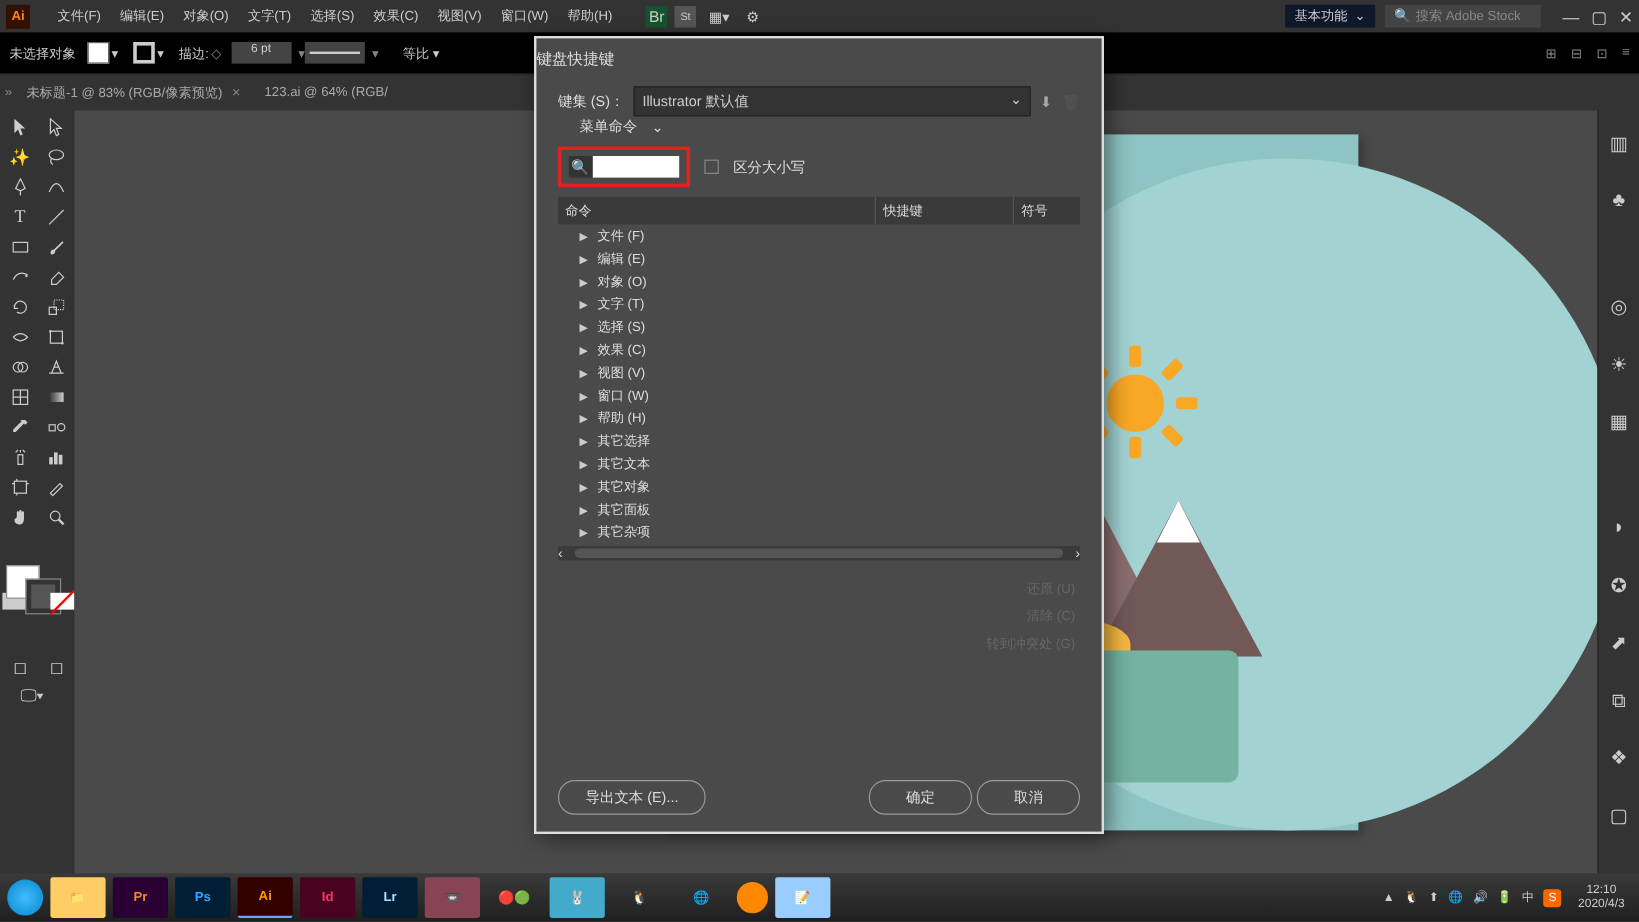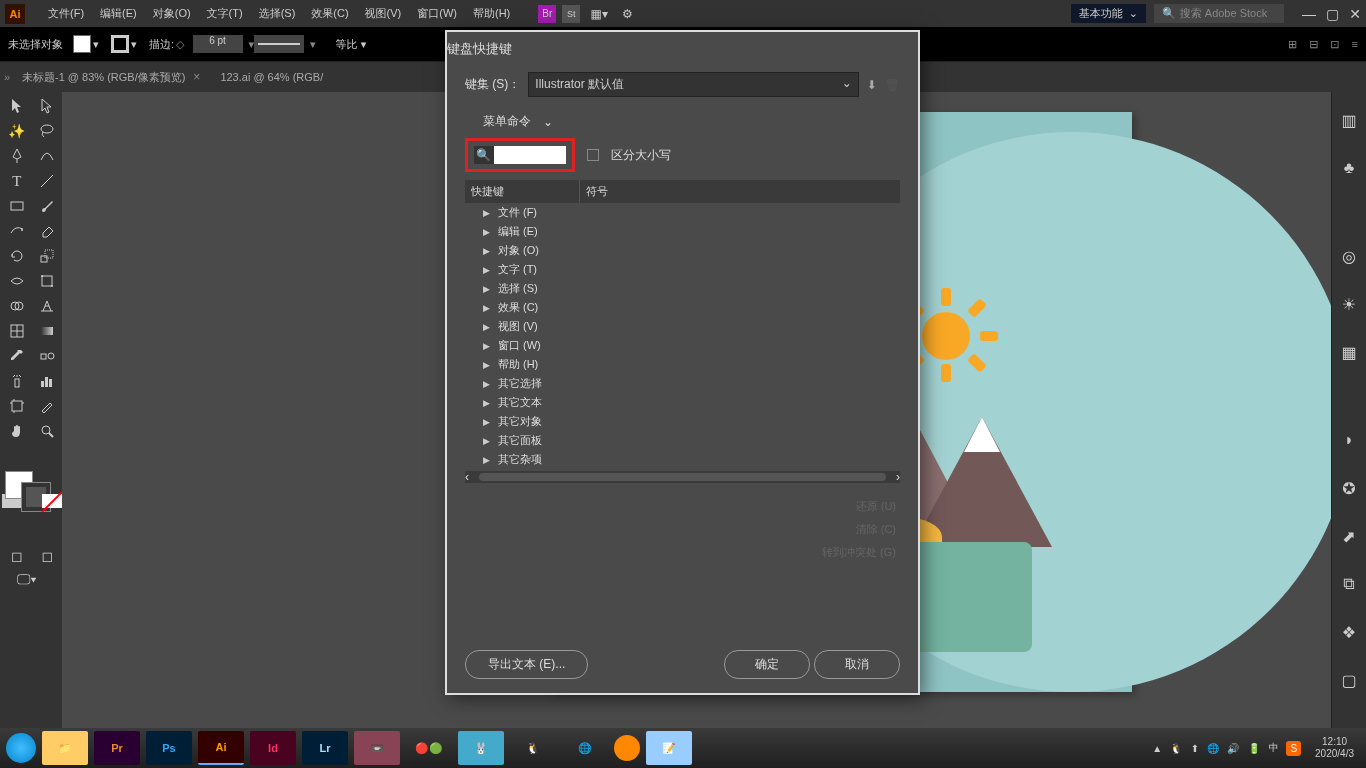--- a/index.html
+++ b/index.html
@@ -71,21 +71,21 @@
 
 
 .statusbar { background: #333; height: 20px; display: flex; align-items: center; color: #ccc; font-size: 10px; padding: 0 5px; gap: 8px; }
 .zoom-select { background: #444; padding: 1px 6px; width: 50px; }
 .nav-btns { display: flex; gap: 4px; color: #888; }
 
 
 .modal { position: absolute; top: 30px; left: 445px; width: 475px; height: 665px; background: #4a4a4a; border: 2px solid #ddd; box-shadow: 4px 4px 18px rgba(0,0,0,.5); color: #ddd; font-size: 12px; }
 .modal-title { text-align: left; padding: 8px 0 14px 0; font-size: 13px; }
 .modal-body { padding: 0 18px; }
-.set-row { display: flex; align-items: center; gap: 8px; margin-bottom: 16px; }
+.set-row { display: flex; align-items: center; gap: 8px; }
 .set-select { flex: 1; background: #333; border: 1px solid #222; color: #ccc; padding: 3px 6px; display: flex; justify-content: space-between; }
 .menutype { display: inline-flex; align-items: center; gap: 12px; margin-left: 18px; margin-bottom: 8px; }
 .search-container { display: flex; align-items: center; gap: 12px; margin-bottom: 8px; }
 .search-box-wrap { border: 3px solid #d22; padding: 5px 6px; display: flex; align-items: center; }
 .search-input { background: #fff; border: none; width: 72px; height: 18px; padding-left: 4px; }
 .search-icon-box { background: #333; width: 20px; height: 18px; display: inline-flex; align-items: center; justify-content: center; margin-right: 0; }
 .checkbox { width: 12px; height: 12px; border: 1px solid #888; display: inline-block; }
 .list-header { display: flex; background: #3a3a3a; font-size: 11px; }
 .list-header > div { padding: 4px 6px; }
 .lh-cmd { flex: 1; border-right: 1px solid #555; }
@@ -116,21 +116,21 @@
   <div class="menubar-item">文件(F)</div>
   <div class="menubar-item">编辑(E)</div>
   <div class="menubar-item">对象(O)</div>
   <div class="menubar-item">文字(T)</div>
   <div class="menubar-item">选择(S)</div>
   <div class="menubar-item">效果(C)</div>
   <div class="menubar-item">视图(V)</div>
   <div class="menubar-item">窗口(W)</div>
   <div class="menubar-item">帮助(H)</div>
   <div style="width:20px"></div>
-  <div class="menubar-icon" style="background:#a21caf;font-size:10px;">Br</div>
+  <div class="menubar-icon" style="background:#14532d;font-size:13px;">Br</div>
   <div class="menubar-icon" style="background:#555;font-size:9px;margin-left:6px;">St</div>
   <div class="menubar-icon" style="margin-left:10px;">▦▾</div>
   <div class="menubar-icon" style="margin-left:10px;">⚙</div>
   <div class="menubar-right">
     <div class="workspace-select">
       <span>基本功能</span>
         <span>⌄</span>
     </div>
     <div class="stock-search">
       <span>🔍</span>
@@ -413,20 +413,21 @@
     </div>
     <div class="search-container">
       <div class="search-box-wrap">
         <div class="search-icon-box">🔍</div>
         <input class="search-input" type="text" style="">
       </div>
       <span class="checkbox"></span>
       <span>区分大小写</span>
     </div>
     <div class="list-header">
+      <div class="lh-cmd">命令</div>
       <div class="lh-key">快捷键</div>
       <div class="lh-sym">符号</div>
     </div>
     <div class="cmd-list">
       <div class="cmd-item">
           <span class="cmd-arrow">▶</span>
           <span>文件 (F)</span>
         </div>
       <div class="cmd-item">
           <span class="cmd-arrow">▶</span>

